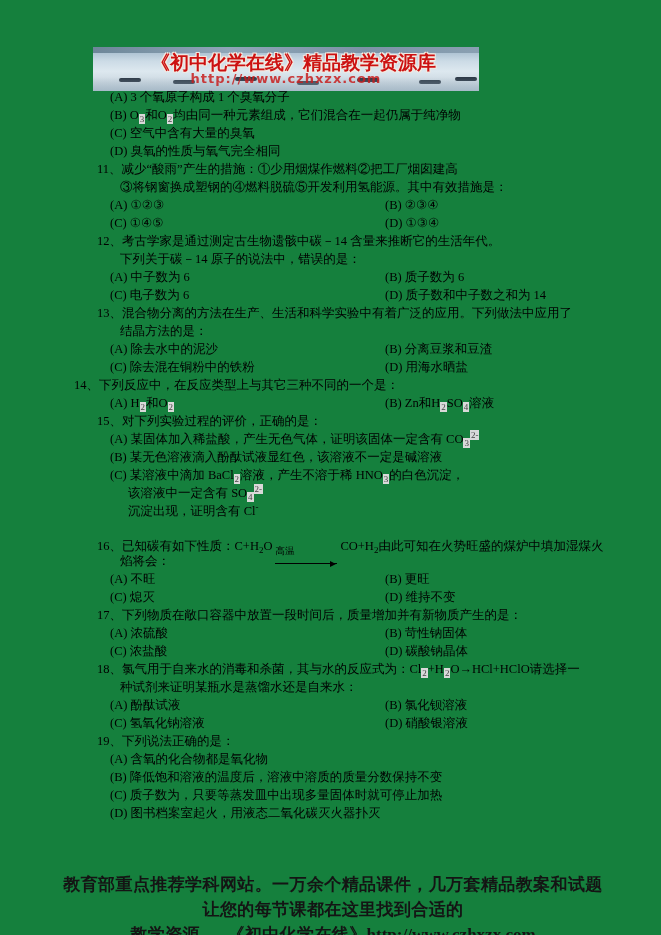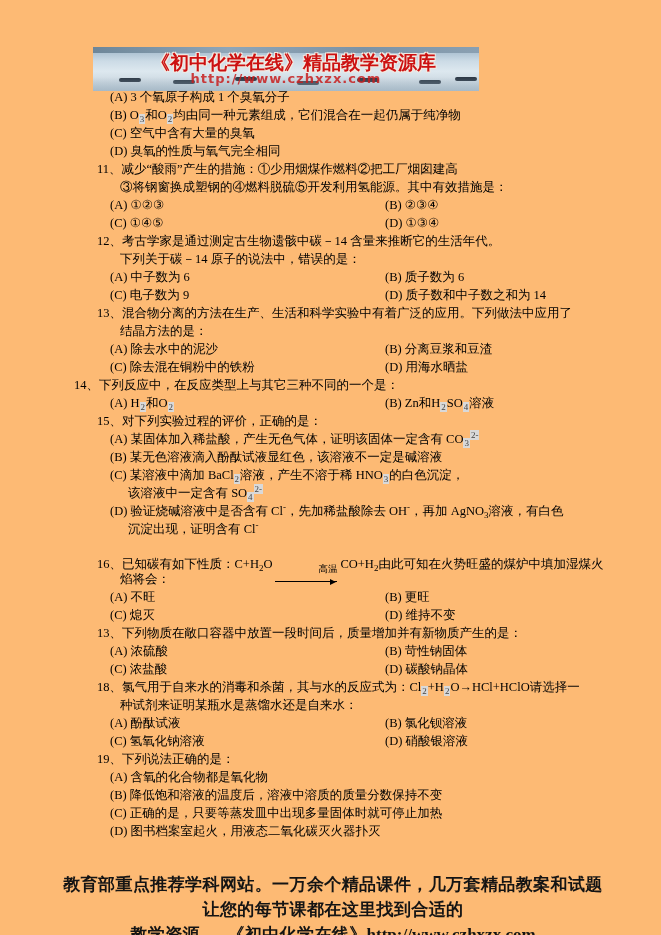--- a/index.html
+++ b/index.html
@@ -1,19 +1,19 @@
 <!DOCTYPE html>
 <html><head>
 <meta charset="utf-8">
 <style>
   html,body{margin:0;padding:0;}
   .page{
     position:relative;
     width:661px;height:935px;
-    background:#fdba74;
+    background:#15803d;
     font-family:"DejaVu Sans","Liberation Sans",sans-serif;
     color:#000;
     overflow:hidden;
   }
   
   .banner{
     position:absolute;left:93px;top:47px;width:386px;height:44px;
     background:linear-gradient(180deg,#7e98ac 0%,#a9bfd0 10%,#ccdbe6 32%,#dde8ef 55%,#cdd9e2 78%,#bccd d8 100%);
     background:linear-gradient(180deg,#7e98ac 0%,#a9bfd0 10%,#ccdbe6 32%,#dde8ef 55%,#cdd9e2 78%,#bccdd8 100%);
     overflow:hidden;
@@ -56,21 +56,21 @@
   .line.cont{padding-left:46px;}
   .line.cont2{padding-left:54px;}
   .line.optfull{padding-left:36px;}
   .line.opt2 .optL{display:inline-block;padding-left:36px;}
   .line.opt2 .optR{position:absolute;left:311px;top:0;text-align:right;}
   .line.q16{height:32px;padding-top:14px;padding-left:23px;box-sizing:content-box;height:18px;}
   sub{font-size:9px;vertical-align:-3px;line-height:0;}
   sup{font-size:9px;vertical-align:5px;line-height:0;}
   .hl{background:#d9d9d9;color:#444;padding:0 1px;}
   
-  .rxn{display:inline-block;vertical-align:-4px;margin:12px 3px;text-align:right;}
+  .rxn{display:inline-block;vertical-align:-4px;margin:12px 3px;text-align:left;}
   .cond{display:block;font-size:9.5px;line-height:11px;}
   .arr{display:block;position:relative;width:62px;height:6px;border-bottom:1px solid #000;}
   .arr::after{content:"";position:absolute;right:-2px;bottom:-4px;
     border:3.5px solid transparent;border-left:6px solid #000;}
   
   .footer{
     position:absolute;left:55px;top:872px;width:556px;
     font-size:17px;font-weight:bold;line-height:25px;color:#141414;
     letter-spacing:.4px;
     text-align:center;
@@ -93,49 +93,48 @@
       <div class="line optfull">(B) O<sub class="hl">3</sub>和O<sub class="hl">2</sub>均由同一种元素组成，它们混合在一起仍属于纯净物</div>
       <div class="line optfull">(C) 空气中含有大量的臭氧</div>
       <div class="line optfull">(D) 臭氧的性质与氧气完全相同</div>
       <div class="line q">11、减少“酸雨”产生的措施：①少用烟煤作燃料②把工厂烟囱建高</div>
       <div class="line cont">③将钢窗换成塑钢的④燃料脱硫⑤开发利用氢能源。其中有效措施是：</div>
       <div class="line opt2"><span class="optL">(A) ①②③</span><span class="optR">(B) ②③④</span></div>
       <div class="line opt2"><span class="optL">(C) ①④⑤</span><span class="optR">(D) ①③④</span></div>
       <div class="line q">12、考古学家是通过测定古生物遗骸中碳－14 含量来推断它的生活年代。</div>
       <div class="line cont">下列关于碳－14 原子的说法中，错误的是：</div>
       <div class="line opt2"><span class="optL">(A) 中子数为 6</span><span class="optR">(B) 质子数为 6</span></div>
-      <div class="line opt2"><span class="optL">(C) 电子数为 9</span><span class="optR">(D) 质子数和中子数之和为 14</span></div>
+      <div class="line opt2"><span class="optL">(C) 电子数为 6</span><span class="optR">(D) 质子数和中子数之和为 14</span></div>
       <div class="line q">13、混合物分离的方法在生产、生活和科学实验中有着广泛的应用。下列做法中应用了</div>
       <div class="line cont">结晶方法的是：</div>
       <div class="line opt2"><span class="optL">(A) 除去水中的泥沙</span><span class="optR">(B) 分离豆浆和豆渣</span></div>
       <div class="line opt2"><span class="optL">(C) 除去混在铜粉中的铁粉</span><span class="optR">(D) 用海水晒盐</span></div>
       <div class="line q0">14、下列反应中，在反应类型上与其它三种不同的一个是：</div>
       <div class="line opt2"><span class="optL">(A) H<sub class="hl">2</sub>和O<sub class="hl">2</sub></span><span class="optR">(B) Zn和H<sub class="hl">2</sub>SO<sub class="hl">4</sub>溶液</span></div>
       <div class="line q">15、对下列实验过程的评价，正确的是：</div>
       <div class="line optfull">(A) 某固体加入稀盐酸，产生无色气体，证明该固体一定含有 CO<sub class="hl">3</sub><sup class="hl">2-</sup></div>
       <div class="line optfull">(B) 某无色溶液滴入酚酞试液显红色，该溶液不一定是碱溶液</div>
       <div class="line optfull">(C) 某溶液中滴加 BaCl<sub class="hl">2</sub>溶液，产生不溶于稀 HNO<sub class="hl">3</sub>的白色沉淀，</div>
       <div class="line cont2">该溶液中一定含有 SO<sub class="hl">4</sub><sup class="hl">2-</sup></div>
-      <div class="line optfull">(D) 验证烧碱溶液中是否含有 Cl<sup>-</sup>，先加稀盐酸除去 OH<sup>-</sup>，再加 AgNO<sub>3</sub>溶液，有白色</div>
       <div class="line cont2">沉淀出现，证明含有 Cl<sup>-</sup></div>
       <div class="line q16">16、已知碳有如下性质：C+H<sub>2</sub>O<span class="rxn"><span class="cond">高温</span><span class="arr"></span></span>CO+H<sub>2</sub>由此可知在火势旺盛的煤炉中填加湿煤火</div>
       <div class="line cont">焰将会：</div>
       <div class="line opt2"><span class="optL">(A) 不旺</span><span class="optR">(B) 更旺</span></div>
       <div class="line opt2"><span class="optL">(C) 熄灭</span><span class="optR">(D) 维持不变</span></div>
-      <div class="line q">13、下列物质在敞口容器中放置一段时间后，质量增加并有新物质产生的是：</div>
+      <div class="line q">17、下列物质在敞口容器中放置一段时间后，质量增加并有新物质产生的是：</div>
       <div class="line opt2"><span class="optL">(A) 浓硫酸</span><span class="optR">(B) 苛性钠固体</span></div>
       <div class="line opt2"><span class="optL">(C) 浓盐酸</span><span class="optR">(D) 碳酸钠晶体</span></div>
       <div class="line q">18、氯气用于自来水的消毒和杀菌，其与水的反应式为：Cl<sub class="hl">2</sub>+H<sub class="hl">2</sub>O→HCl+HClO请选择一</div>
       <div class="line cont">种试剂来证明某瓶水是蒸馏水还是自来水：</div>
       <div class="line opt2"><span class="optL">(A) 酚酞试液</span><span class="optR">(B) 氯化钡溶液</span></div>
       <div class="line opt2"><span class="optL">(C) 氢氧化钠溶液</span><span class="optR">(D) 硝酸银溶液</span></div>
       <div class="line q">19、下列说法正确的是：</div>
       <div class="line optfull">(A) 含氧的化合物都是氧化物</div>
       <div class="line optfull">(B) 降低饱和溶液的温度后，溶液中溶质的质量分数保持不变</div>
-      <div class="line optfull">(C) 正确的是，只要等蒸发皿中出现多量固体时就可停止加热</div>
+      <div class="line optfull">(C) 质子数为，只要等蒸发皿中出现多量固体时就可停止加热</div>
       <div class="line optfull">(D) 图书档案室起火，用液态二氧化碳灭火器扑灭</div>
     </div>
 
   <div class="footer">
     <div>教育部重点推荐学科网站。一万余个精品课件，几万套精品教案和试题让您的每节课都在这里找到合适的</div>
     <div><span>教学资源....《初中化学在线》</span><span class="latin">http://www.czhxzx.com</span></div>
   </div>
 
 </div>
 

